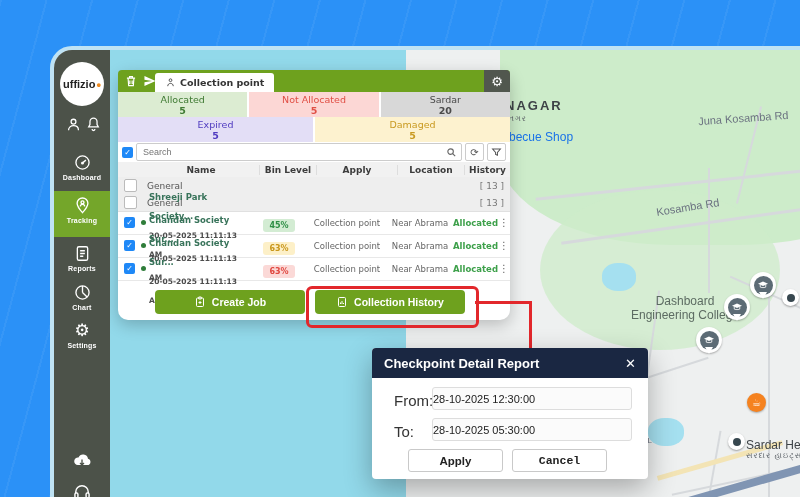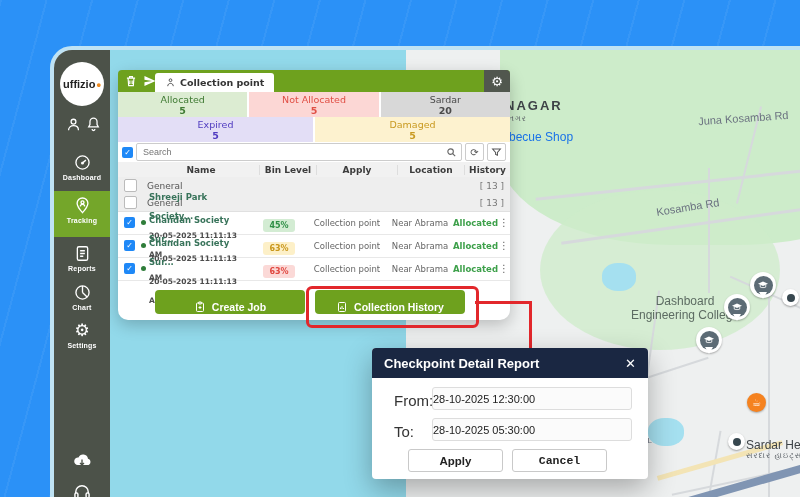--- a/index.html
+++ b/index.html
@@ -75,21 +75,21 @@
   .drow{position:absolute;left:0;right:0;height:23px;border-bottom:1px solid #e8e8e8;display:flex;align-items:center;}
   .dot{width:5px;height:5px;border-radius:50%;background:#2f7d3a;flex:none;margin:0 3px 0 2px;}
   .nm{font-size:8.5px;font-weight:bold;color:#38735a;line-height:9px;}
   .dt{font-size:7.5px;font-weight:bold;color:#4c4c4c;line-height:9px;}
   .badge{font-size:8px;font-weight:bold;border-radius:3px;padding:2px 6px;}
   .bg-g{background:#d3ecd3;color:#2f8f46;} .bg-y{background:#fdf0c8;color:#c9971c;} .bg-r{background:#fbd9d7;color:#e04840;}
   .cell{font-size:8.5px;color:#666;text-align:center;}
   .st-alloc{font-size:8.5px;font-weight:bold;color:#3da04a;text-align:center;}
   .kebab{width:12px;color:#666;font-size:10px;text-align:center;cursor:pointer;flex:none;}
   .pbtn{position:absolute;top:220px;height:24px;background:#6ea11e;color:#fff;border:0;border-radius:4px;
-    font-size:10.5px;font-weight:bold;display:flex;align-items:flex-end;justify-content:center;gap:6px;cursor:pointer;
+    font-size:10.5px;font-weight:bold;display:flex;align-items:center;justify-content:center;gap:6px;cursor:pointer;
     font-family:"Liberation Sans",sans-serif;}
   
   .red-box{position:absolute;left:252px;top:236px;width:167px;height:36px;border:3px solid #e2272b;border-radius:6px;z-index:15;}
   .red-hline{position:absolute;left:421px;top:251px;width:57px;height:3px;background:#e2272b;z-index:15;}
   .red-vline{position:absolute;left:475px;top:251px;width:3px;height:48px;background:#e2272b;z-index:15;}
   
   #modal{position:absolute;left:318px;top:298px;width:276px;height:131px;background:#fff;z-index:20;
     border-radius:4px;box-shadow:0 10px 28px rgba(0,0,0,.3);}
   #modal-head{position:absolute;left:0;top:0;right:0;height:30px;background:#1a2742;border-radius:4px 4px 0 0;
     display:flex;align-items:center;padding:0 12px;color:#fff;font-size:13px;font-weight:bold;}

